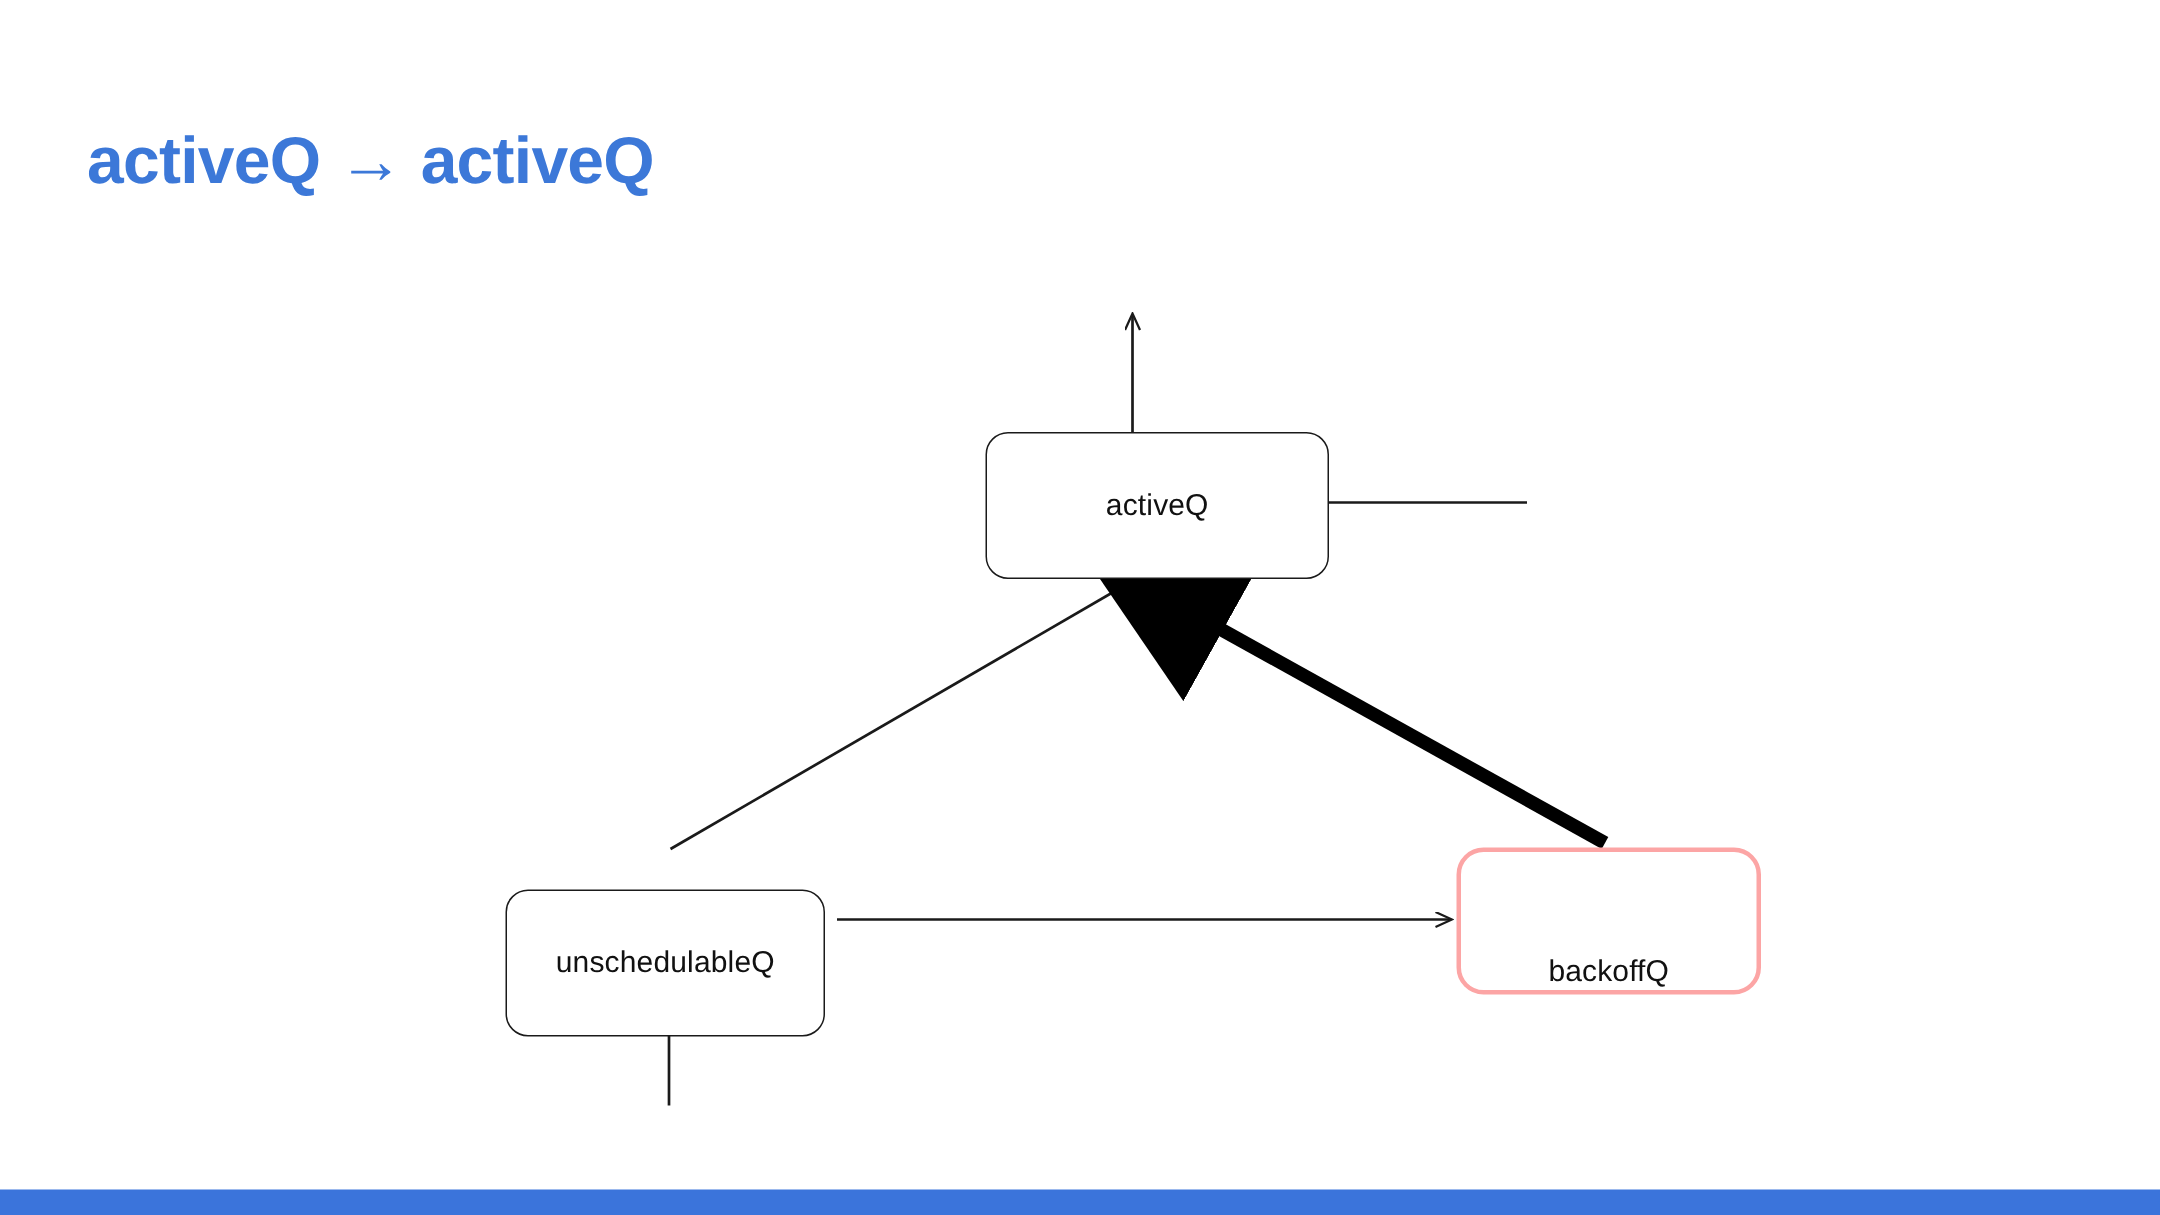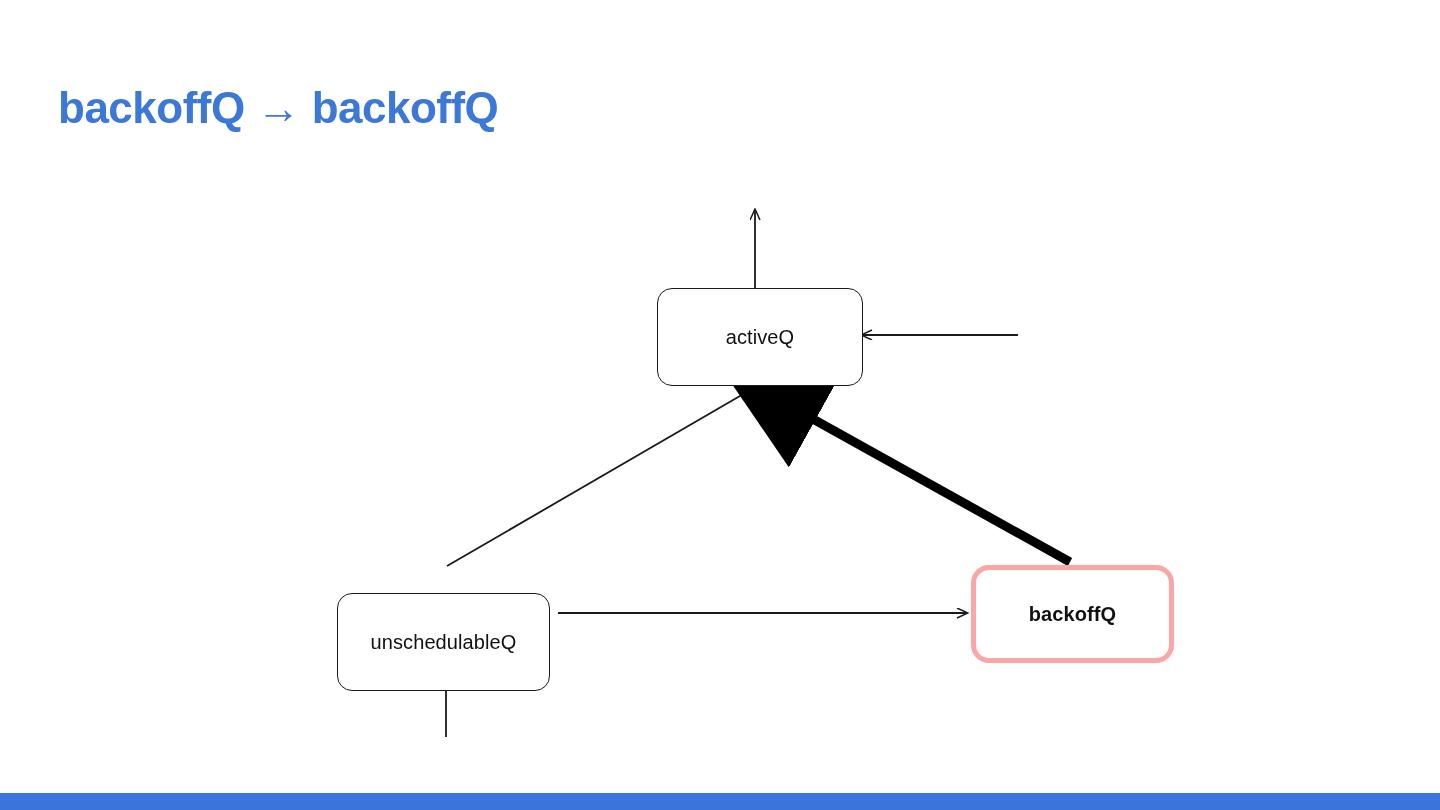--- a/index.html
+++ b/index.html
@@ -59,29 +59,30 @@
     color: #111111;
     font-family: "Liberation Sans", sans-serif;
     font-size: 20px;
     letter-spacing: 0.1px;
     white-space: nowrap;
   }
   .node-thin {
     border: 1.6px solid #1a1a1a;
   }
   .node-thick {
-    border: 5px solid #fca5a5;
+    border: 3px solid #fca5a5;
     border-radius: 18px;
-    font-weight: bold;
+    font-weight: normal;
+    align-items: flex-end;
   }
 
   #node-activeq {
     left: 657px;
     top: 288px;
-    width: 206px;
+    width: 229px;
     height: 98px;
   }
   #node-unschedulableq {
     left: 337px;
     top: 565px;
     width: 213px;
     height: 98px;
     margin-top: 28px;
   }
   #node-backoffq {
@@ -97,21 +98,21 @@
     left: 0;
     top: 793px;
     width: 1440px;
     height: 17px;
     background: #3b74db;
   }
 </style>
 </head>
 <body>
 
-<div id="slide-title">backoffQ → backoffQ</div>
+<div id="slide-title">activeQ → activeQ</div>
 
 <div id="diagram-canvas">
 
   <svg id="diagram-svg" viewBox="0 0 1440 810" xmlns="http://www.w3.org/2000/svg">
     <defs>
       <marker id="arrow-thin" markerWidth="13" markerHeight="13" refX="11" refY="5" orient="auto" markerUnits="userSpaceOnUse">
         <path d="M1,0 L12,5 L1,10" fill="none" stroke="#1a1a1a" stroke-width="1.5"></path>
       </marker>
       <marker id="arrow-thick" markerWidth="16" markerHeight="16" refX="6" refY="6" orient="auto" markerUnits="strokeWidth">
         <path d="M0,0 L12,6 L0,12 z" fill="#000000"></path>

